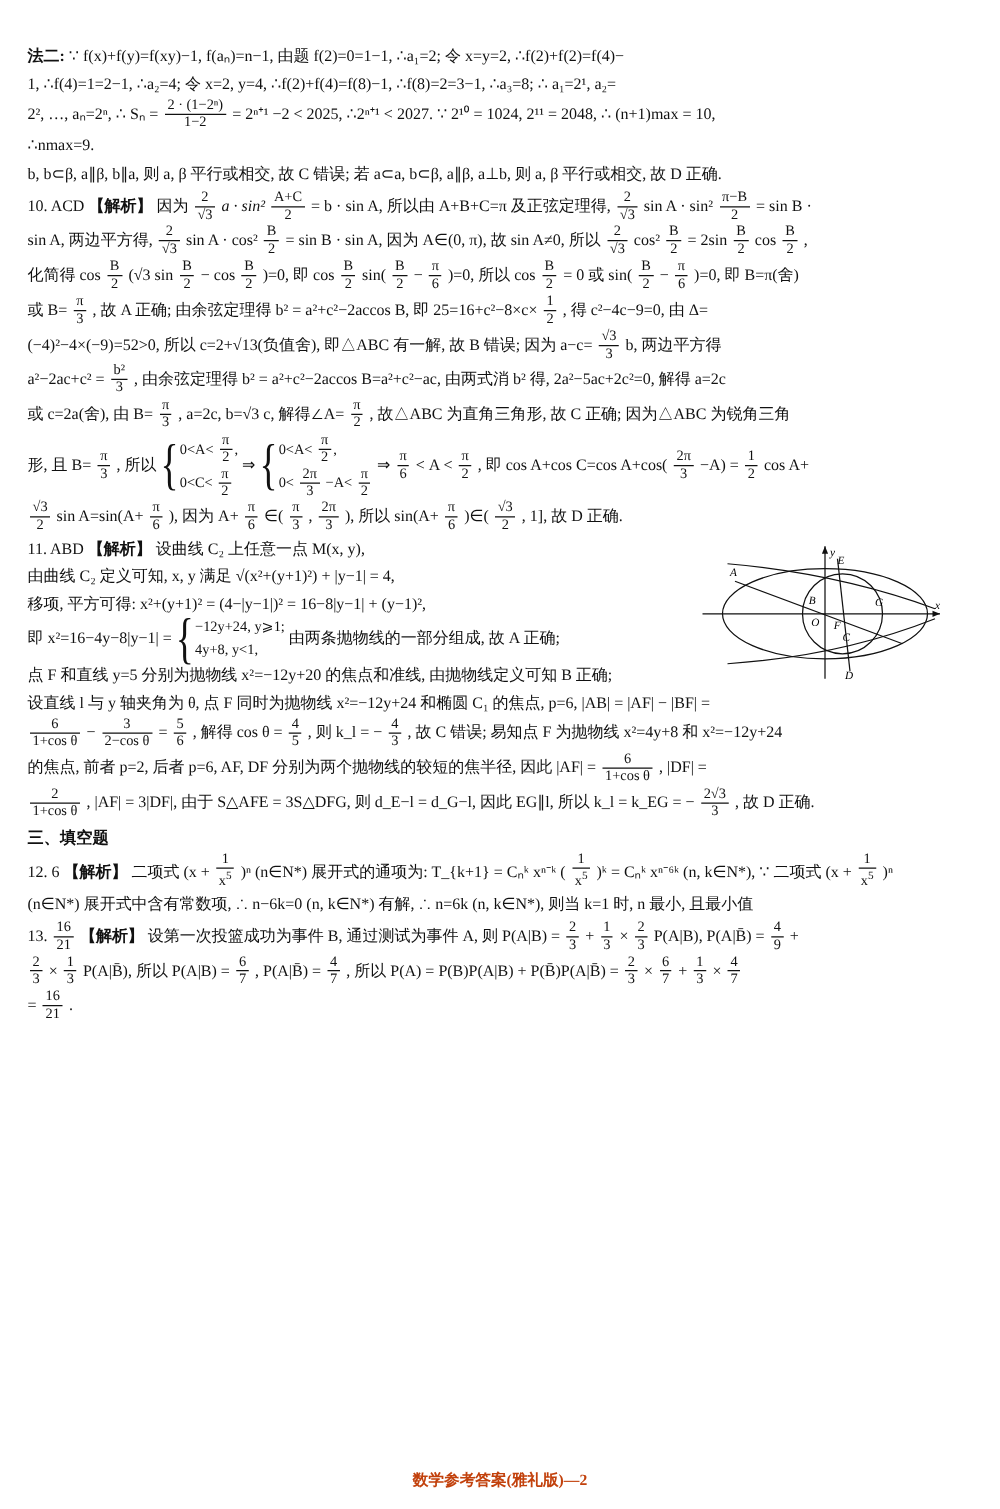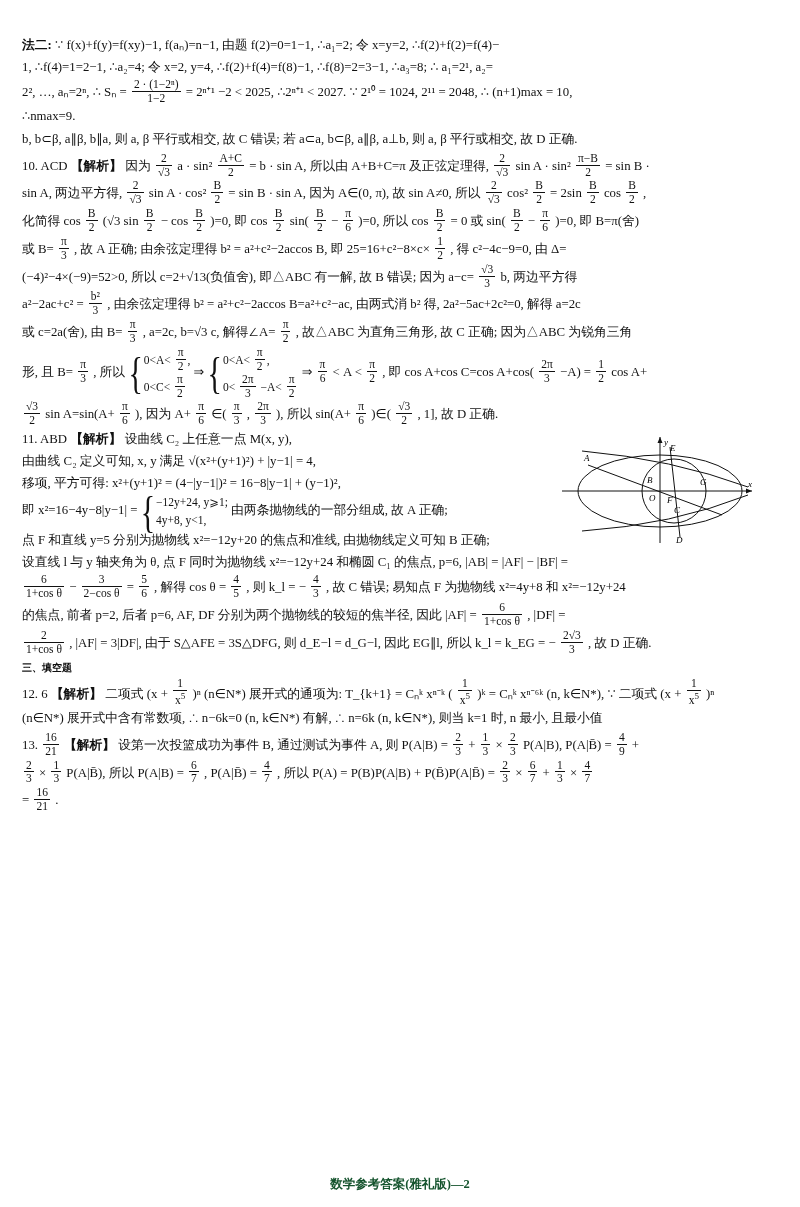--- a/index.html
+++ b/index.html
@@ -22,36 +22,36 @@
     left:22px; right:22px; top:8px;
     width:756px;
     margin-top:27px;
   }
   .ln{
     font-size:12.8px;
     line-height:1.62;
     margin:0 0 1px 0;
     white-space:normal;
   }
-  .it{ font-family:"Liberation Serif", serif; }
+  .it{ font-style:italic; font-family:"Liberation Serif", serif; }
   .num{ font-weight:normal; }
   .lbl{ font-weight:bold; }
   .frac{
     display:inline-block;
     vertical-align:-0.52em;
     text-align:center;
     font-size:11.5px;
     line-height:1.12;
     margin:0 2px;
   }
   .frac .n{ display:block; padding:0 2px; }
   .frac .d{ display:block; border-top:1px solid #111; padding:0 2px; }
   sup{ font-size:9px; vertical-align:super; }
   .sec-title{
-    font-size:10px;font-weight:bold;margin:6px 0 2px 0;
+    font-size:13px;font-weight:bold;margin:6px 0 2px 0;
   }
   .blk{ margin-bottom:2px; }
   .casewrap{ display:inline-flex; align-items:center; vertical-align:middle; }
   .brace{
     font-size:30px; line-height:0.8; font-family:"Liberation Serif",serif;
     transform:scaleY(1.5); display:inline-block; margin-right:1px;
   }
   .cases{ display:inline-block; font-size:11.5px; line-height:1.5; vertical-align:middle; }
   .figure{
     position:absolute;
@@ -60,21 +60,21 @@
     width:210px;height:118px;
   }
   .q11wrap{ position:relative; }
   .q11body{ width:540px; }
   .footer{
     position:absolute;
     left:0;right:0;bottom:14px;
     text-align:center;
     font-size:12.5px;
     font-weight:bold;
-    color:#14532d;
+    color:#c2410c;
   }
 </style>
 </head>
 <body>
 
 <div class="page">
   <div class="content">
 
     <div class="blk">
       <div class="ln">

